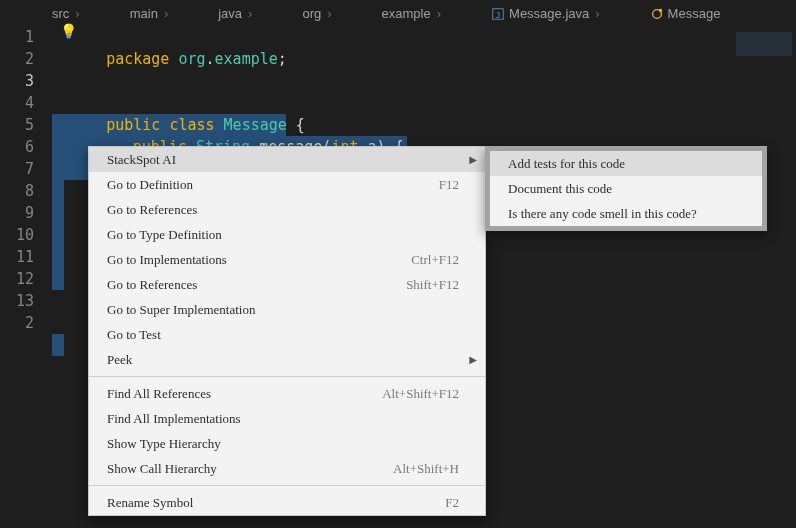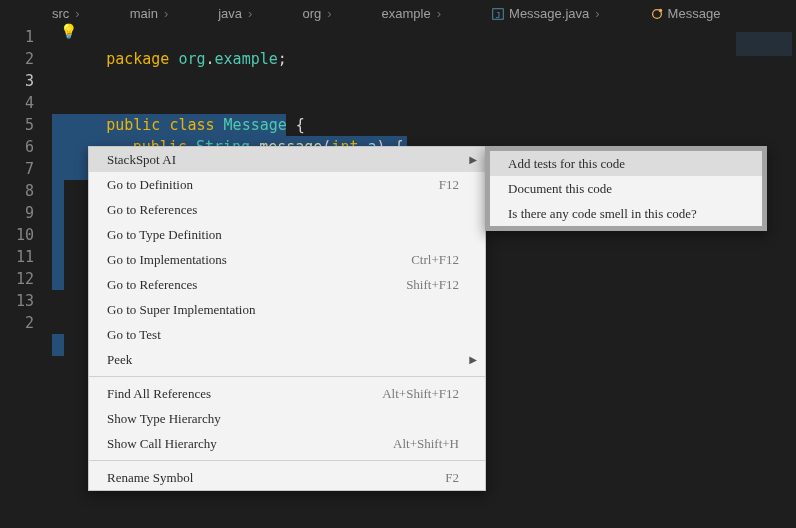--- a/index.html
+++ b/index.html
@@ -258,20 +258,23 @@
   <div class="ctx-item">
     <span>Peek</span>
     <span class="sub-arrow">▶</span>
   </div>
   <div class="ctx-sep"></div>
   <div class="ctx-item">
     <span>Find All References</span>
     <span class="shortcut">Alt+Shift+F12</span>
   </div>
   <div class="ctx-item">
+    <span>Find All Implementations</span>
+  </div>
+  <div class="ctx-item">
     <span>Show Type Hierarchy</span>
   </div>
   <div class="ctx-item">
     <span>Show Call Hierarchy</span>
     <span class="shortcut">Alt+Shift+H</span>
   </div>
   <div class="ctx-sep"></div>
   <div class="ctx-item">
     <span>Rename Symbol</span>
     <span class="shortcut">F2</span>

